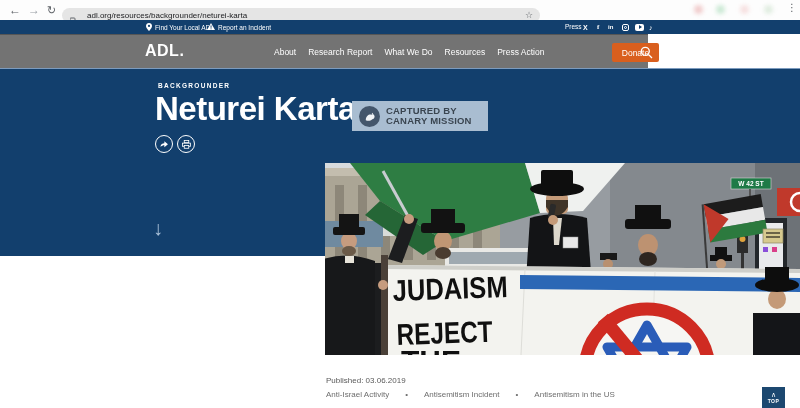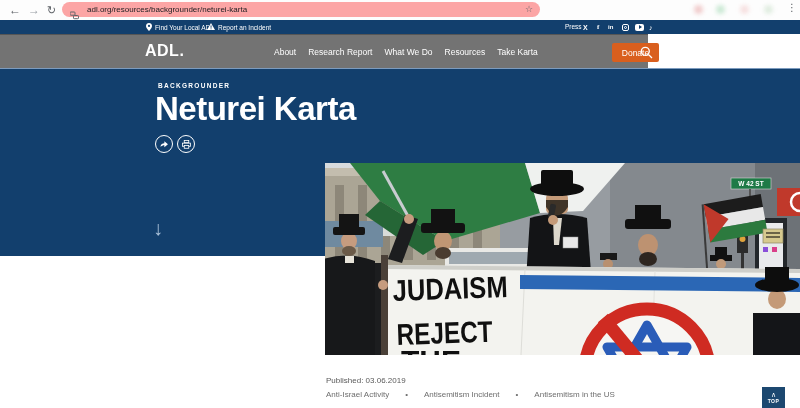--- a/index.html
+++ b/index.html
@@ -5,21 +5,21 @@
   html,body{margin:0;padding:0;background:#fff;}
   *{box-sizing:border-box;font-family:"Liberation Sans","DejaVu Sans",sans-serif;}
   .stage{position:relative;width:800px;height:408px;overflow:hidden;background:#fff;}
 
   
   .chrome{position:absolute;left:0;top:0;width:800px;height:20px;background:#fdfdfd;}
   .nav-ic{position:absolute;top:1px;font-size:12px;color:#5f6368;cursor:pointer;line-height:18px;}
   .ic-back{left:9px;}
   .ic-fwd{left:28px;color:#9aa0a6;}
   .ic-reload{left:47px;font-size:11px;}
-  .addr{position:absolute;left:62px;top:2px;width:478px;height:15px;background:#fca5a5;border-radius:8px;}
+  .addr{position:absolute;left:62px;top:8px;width:478px;height:15px;background:#e5e5e5;border-radius:8px;}
   .site-ic{position:absolute;left:8px;top:3.5px;}
   .url{position:absolute;left:25px;top:3px;font-size:8px;color:#202124;white-space:nowrap;}
   .star{position:absolute;right:7px;top:1.5px;font-size:9px;color:#5f6368;}
   .ext{position:absolute;top:5px;width:9px;height:9px;border-radius:50%;filter:blur(2px);opacity:.55;}
   .e1{left:694px;background:#e7a3a3;}
   .e2{left:716px;background:#a3d9b4;}
   .e3{left:740px;background:#f2c9c9;}
   .e4{left:764px;background:#c9e0c9;}
   .menu3{position:absolute;right:3px;top:2px;font-size:10px;color:#5f6368;}
 
@@ -132,34 +132,46 @@
     <span class="soc s-tt">♪</span>
   </div>
 
   <div class="navbar">
     <div class="logo">ADL.</div>
     <div class="navlinks">
       <span class="navlink">About</span>
       <span class="navlink">Research Report</span>
       <span class="navlink">What We Do</span>
       <span class="navlink">Resources</span>
-      <span class="navlink">Take Karta</span>
+      <span class="navlink">Press Action</span>
     </div>
     <div class="donate">Donate</div>
     <span class="search">
       <svg width="13" height="13" viewBox="0 0 13 13">
           <circle cx="5.3" cy="5.3" r="4" fill="none" stroke="#fff" stroke-width="1.3"></circle>
           <line x1="8.4" y1="8.4" x2="12" y2="12" stroke="#fff" stroke-width="1.3"></line>
         </svg>
     </span>
   </div>
 
   <div class="hero">
     <div class="eyebrow">BACKGROUNDER</div>
     <div class="title">Neturei Karta</div>
+    <div class="badge">
+      <span class="badge-circ">
+        <svg width="13" height="13" viewBox="0 0 14 14">
+            <path d="M3 11 C3 6 7 4 9 5 L10 3 L11.5 5 C13 6 13 9 10 10 C8 12 5 12 3 11 Z" fill="#f2f4f6"></path>
+            <circle cx="9.6" cy="4.9" r="0.5" fill="#44566B"></circle>
+          </svg>
+      </span>
+      <span class="badge-txt">
+        <div>CAPTURED BY</div>
+        <div>CANARY MISSION</div>
+      </span>
+    </div>
     <div class="share-row">
       <span class="circ-btn">
         <svg width="10" height="10" viewBox="0 0 14 12">
             <path d="M2 10 C2.5 6 5 5 7.5 5 L7.5 2 L12.5 6.2 L7.5 10.5 L7.5 7.6 C5.5 7.6 3.6 8.4 2 10 Z" fill="#fff"></path>
           </svg>
       </span>
       <span class="circ-btn">
         <svg width="9" height="9" viewBox="0 0 10 10">
             <rect x="2.5" y="0.5" width="5" height="2.5" fill="none" stroke="#fff" stroke-width="0.9"></rect>
             <rect x="0.5" y="3.5" width="9" height="3.5" fill="none" stroke="#fff" stroke-width="0.9"></rect>

